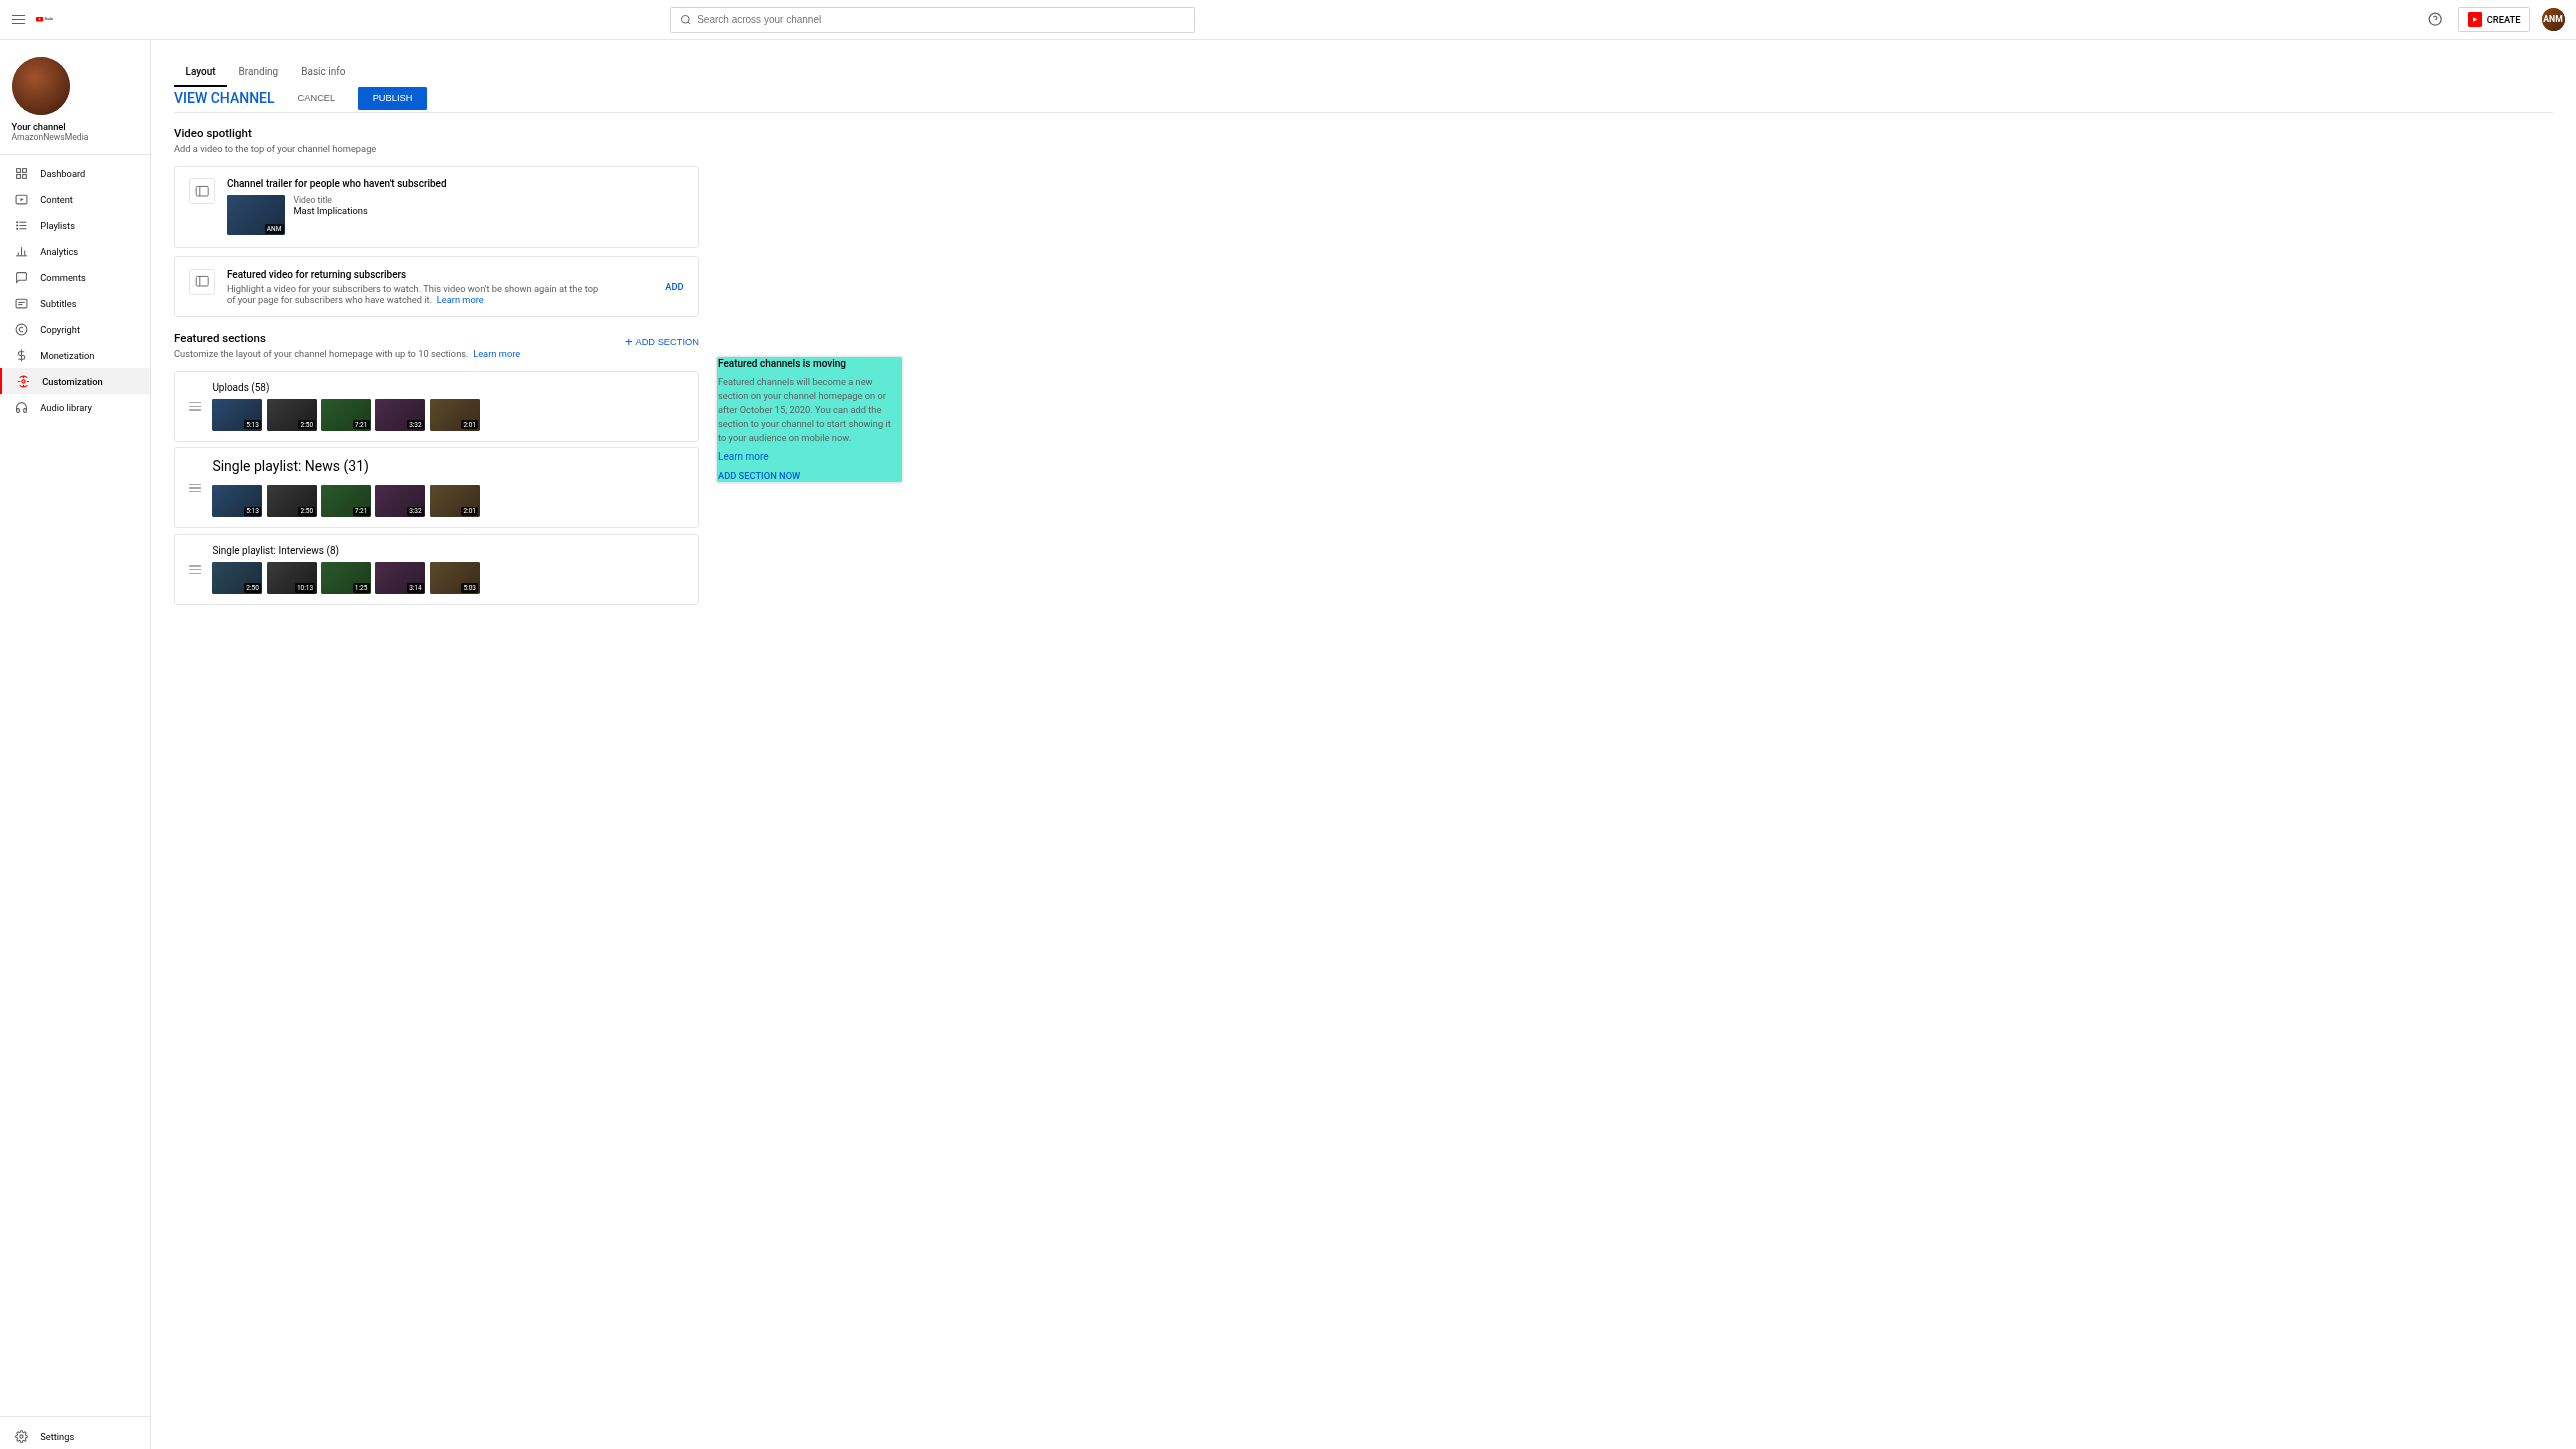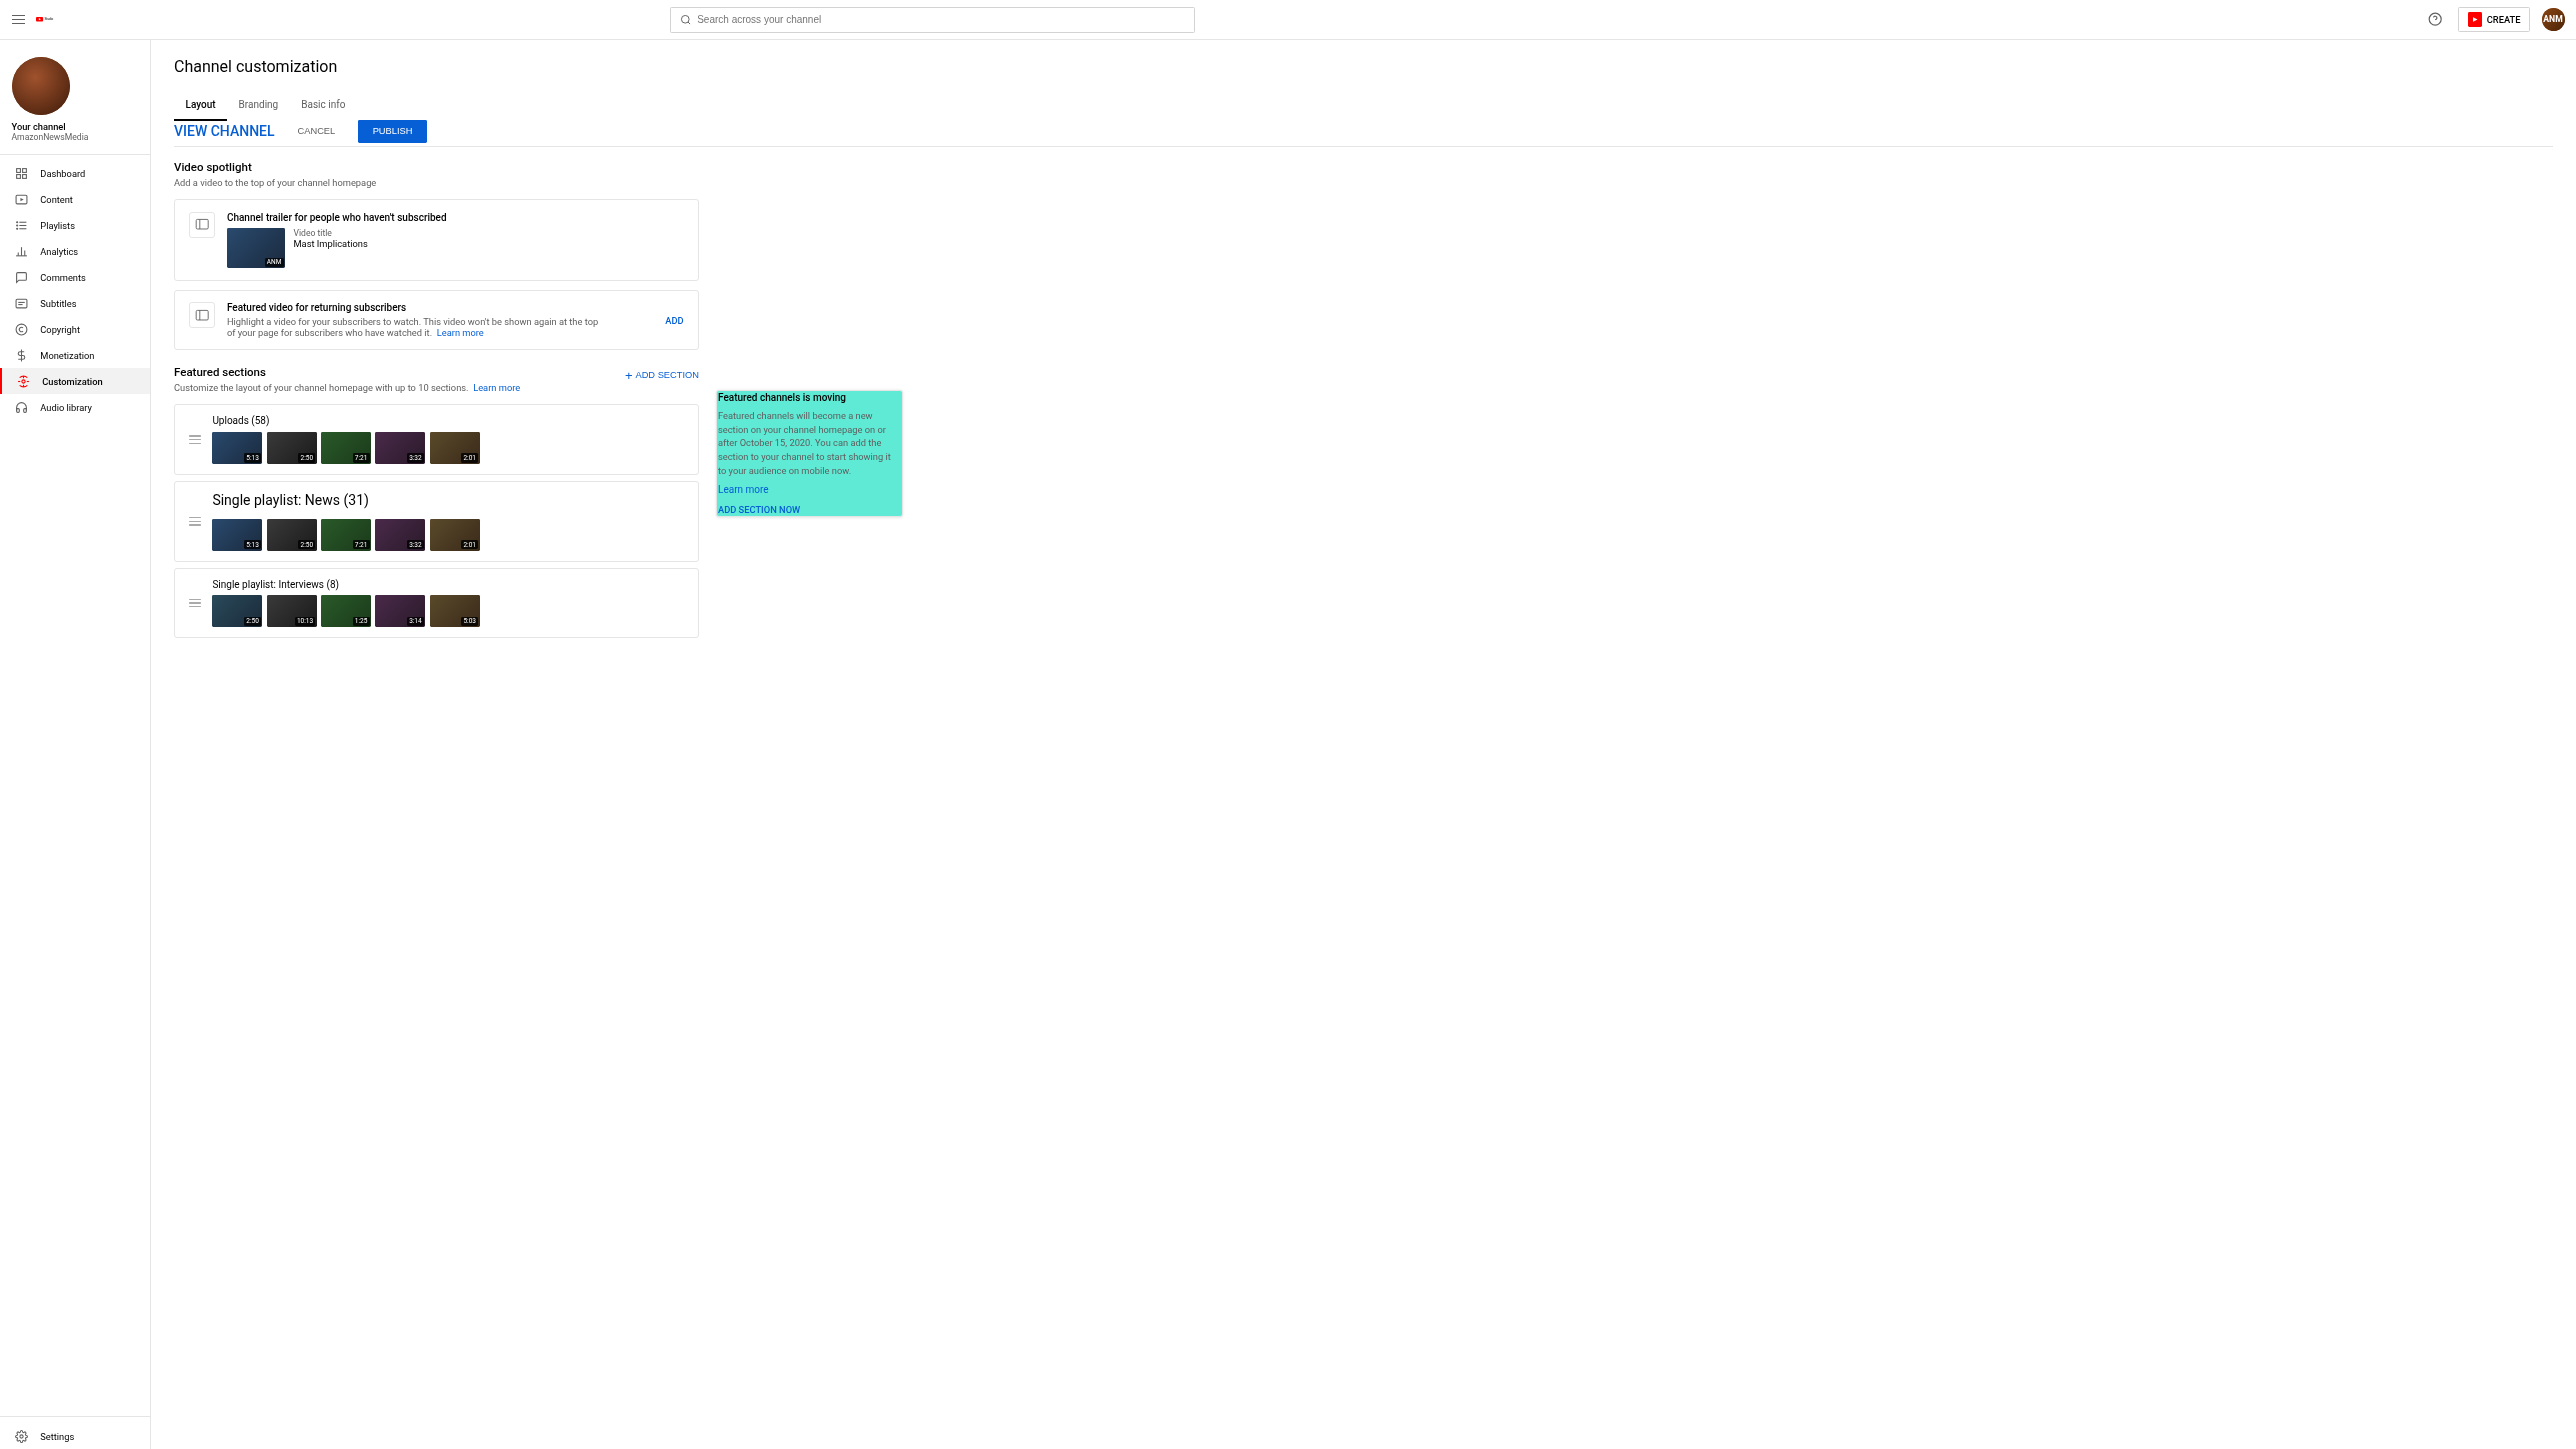--- a/index.html
+++ b/index.html
@@ -353,21 +353,20 @@
           </svg>
         </span>
         <span class="nav-label">Settings</span>
       </a>
     </div>
   </aside>
 
   <main class="main-content">
     <div class="main-wrapper">
 
-      <h1 class="page-title">Channel customization</h1>
 
       <div style="display: flex; align-items: flex-start; justify-content: space-between; border-bottom: 0.7px solid #e5e5e5; margin-bottom: 13px; flex-direction: column;">
         <div class="tabs" style="border-bottom: none; margin-bottom: 0;">
           <div class="tab active">Layout</div>
           <div class="tab">Branding</div>
           <div class="tab">Basic info</div>
         </div>
         <div style="display: flex; align-items: center; gap: 11.5px; padding-bottom: 2.9px;">
           <a class="view-channel-btn">VIEW CHANNEL</a>
           <button class="cancel-btn" style="background:none;border:none;cursor:pointer;font-size:9.3px;color:#606060;font-weight:500;">CANCEL</button>

